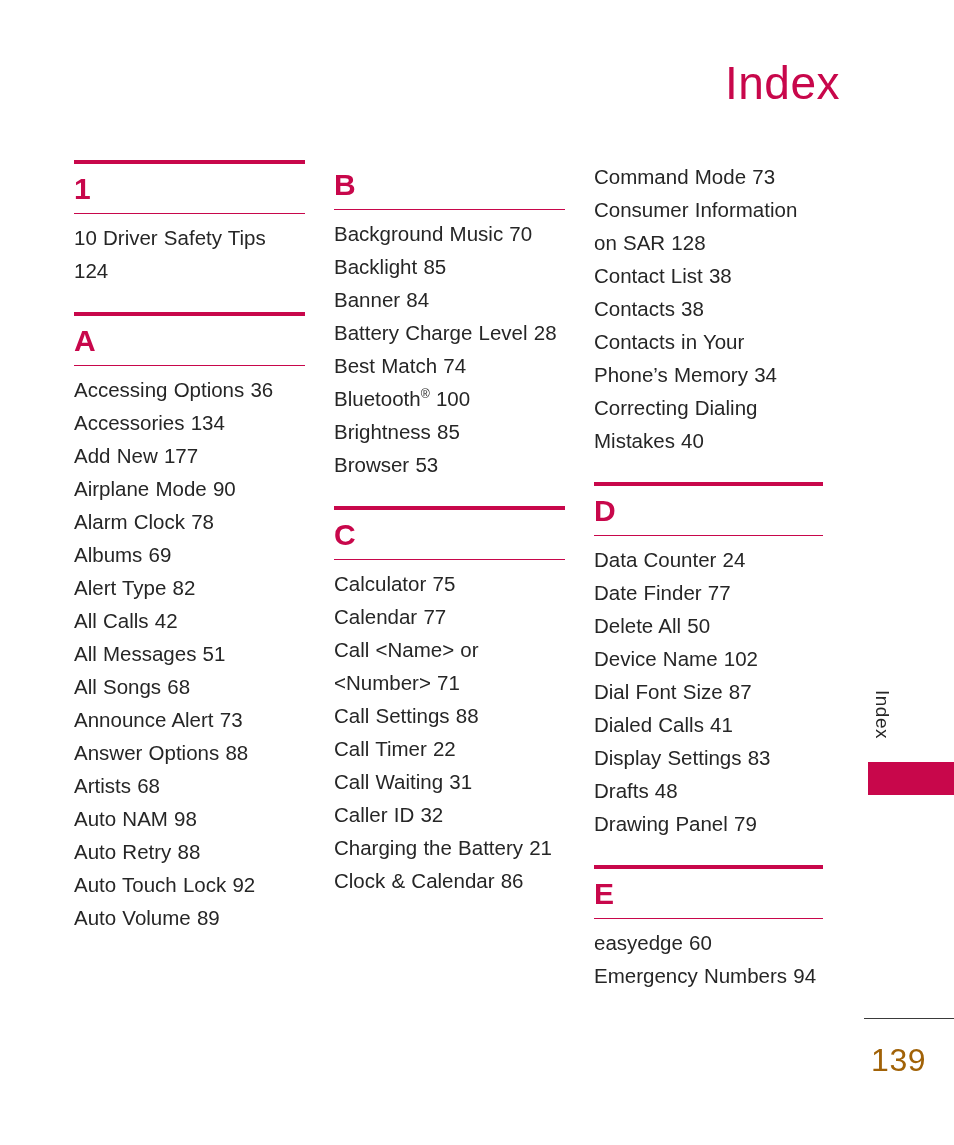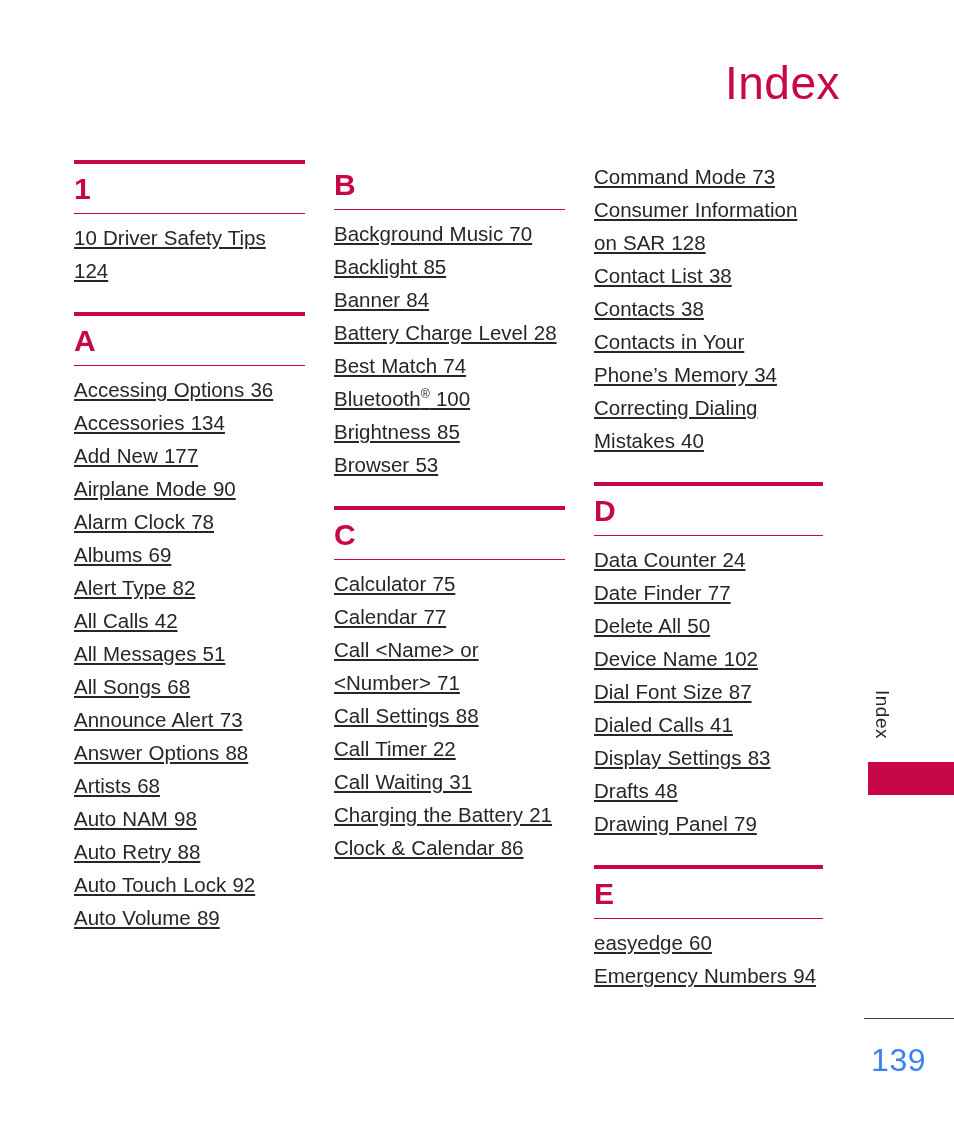--- a/index.html
+++ b/index.html
@@ -72,21 +72,20 @@
     background: #c8074b;
     width: 100%;
     margin-bottom: 7px;
   }
 
   
   .entries {
     font-size: 20.5px;
     line-height: 33px;
     color: #262626;
-    text-decoration: underline;
   }
   .entry {
     margin: 0;
     padding: 0;
     word-spacing: 0.5px;
   }
   .entry sup {
     font-size: 0.6em;
     vertical-align: super;
     line-height: 0;
@@ -125,21 +124,21 @@
     right: 0;
     width: 90px;
     height: 1px;
     background: #3a3a3a;
   }
   .folio {
     position: absolute;
     top: 1044px;
     right: 28px;
     font-size: 32px;
-    color: #3b82f6;
+    color: #a16207;
     line-height: 1;
     letter-spacing: 0.5px;
   }
 </style>
 </head>
 <body>
 
 <div class="page-title">Index</div>
 
 <div class="columns" id="columns-root">
@@ -196,20 +195,21 @@
         <div class="rule-top"></div>
         <div class="section-letter">C</div>
         <div class="rule-bottom"></div>
         <div class="entries">
           <p class="entry">Calculator 75</p>
           <p class="entry">Calendar 77</p>
           <p class="entry">Call &lt;Name&gt; or &lt;Number&gt; 71</p>
           <p class="entry">Call Settings 88</p>
           <p class="entry">Call Timer 22</p>
           <p class="entry">Call Waiting 31</p>
+          <p class="entry">Caller ID 32</p>
           <p class="entry">Charging the Battery 21</p>
           <p class="entry">Clock &amp; Calendar 86</p>
         </div>
       </div>
     </div>
     <div class="column col-3">
       <div class="section">
         <div class="entries">
           <p class="entry">Command Mode 73</p>
           <p class="entry">Consumer Information on SAR 128</p>

